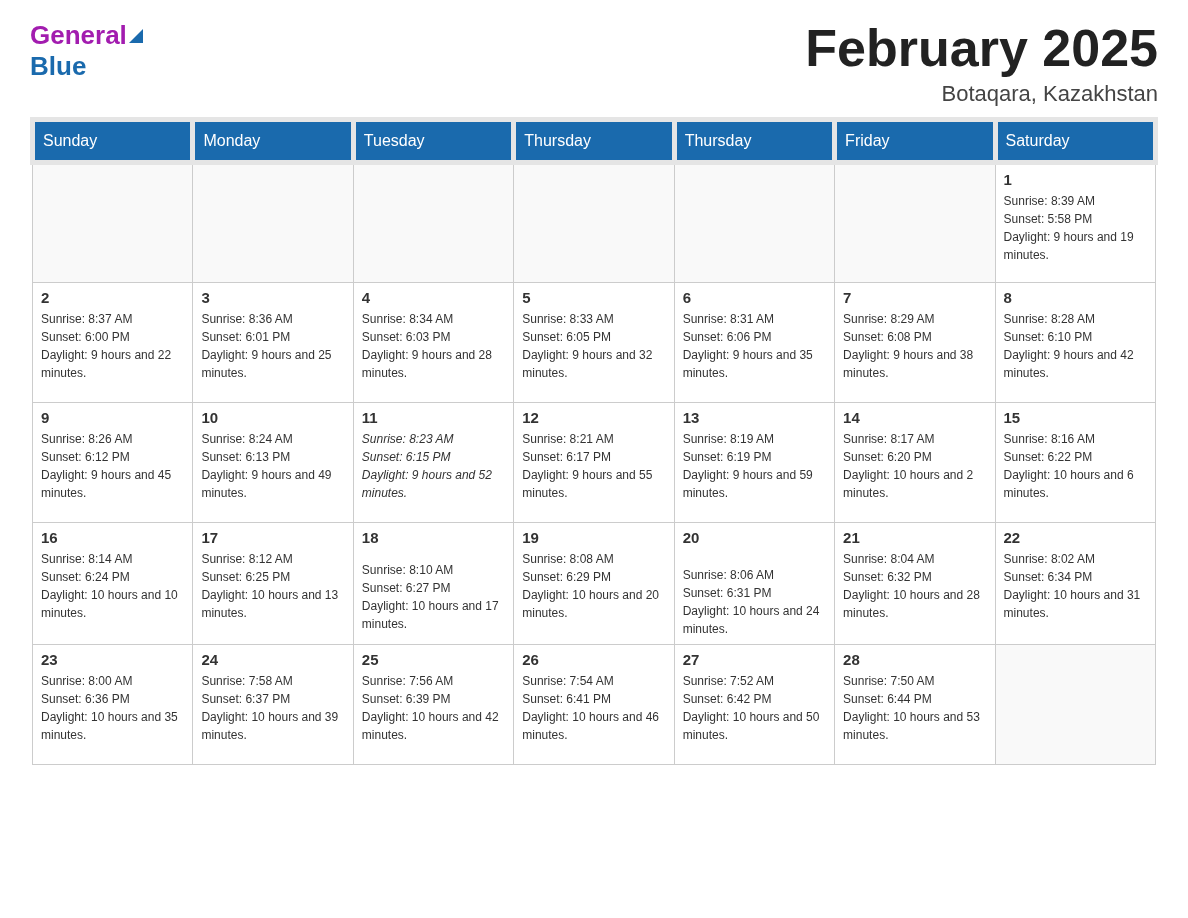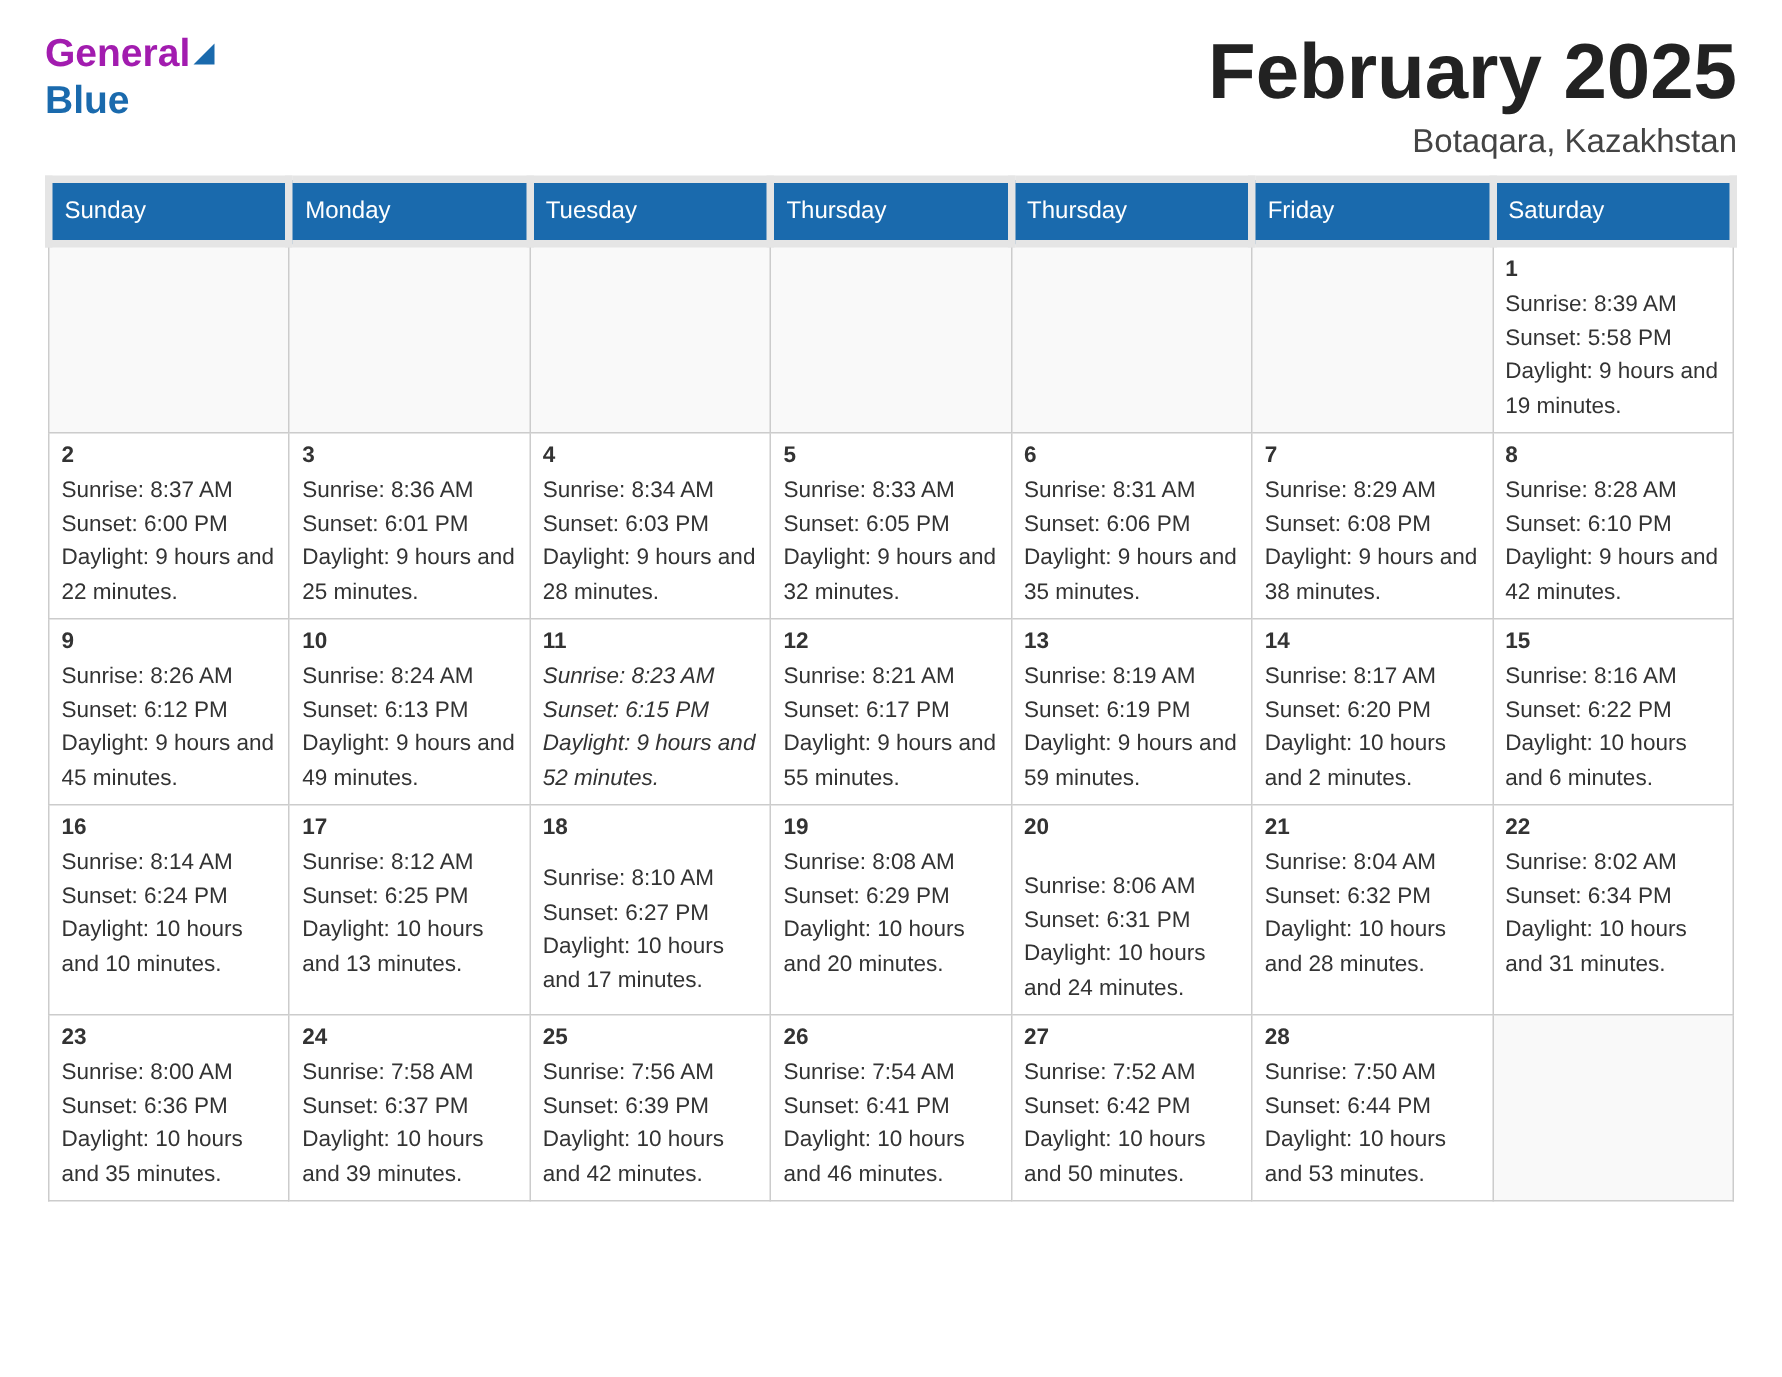--- a/index.html
+++ b/index.html
@@ -85,21 +85,21 @@
       min-height: 120px;
       height: 120px;
     }
     .day-number {
       font-size: 15px;
       font-weight: bold;
       display: block;
       margin-bottom: 4px;
     }
     .day-info {
-      font-size: 15px;
+      font-size: 12px;
       line-height: 1.5;
       color: #333;
     }
     .empty-cell {
       background: #f9f9f9;
     }
     .row-border-top td {
       border-top: 2px solid #1a6aad;
     }
   </style>

